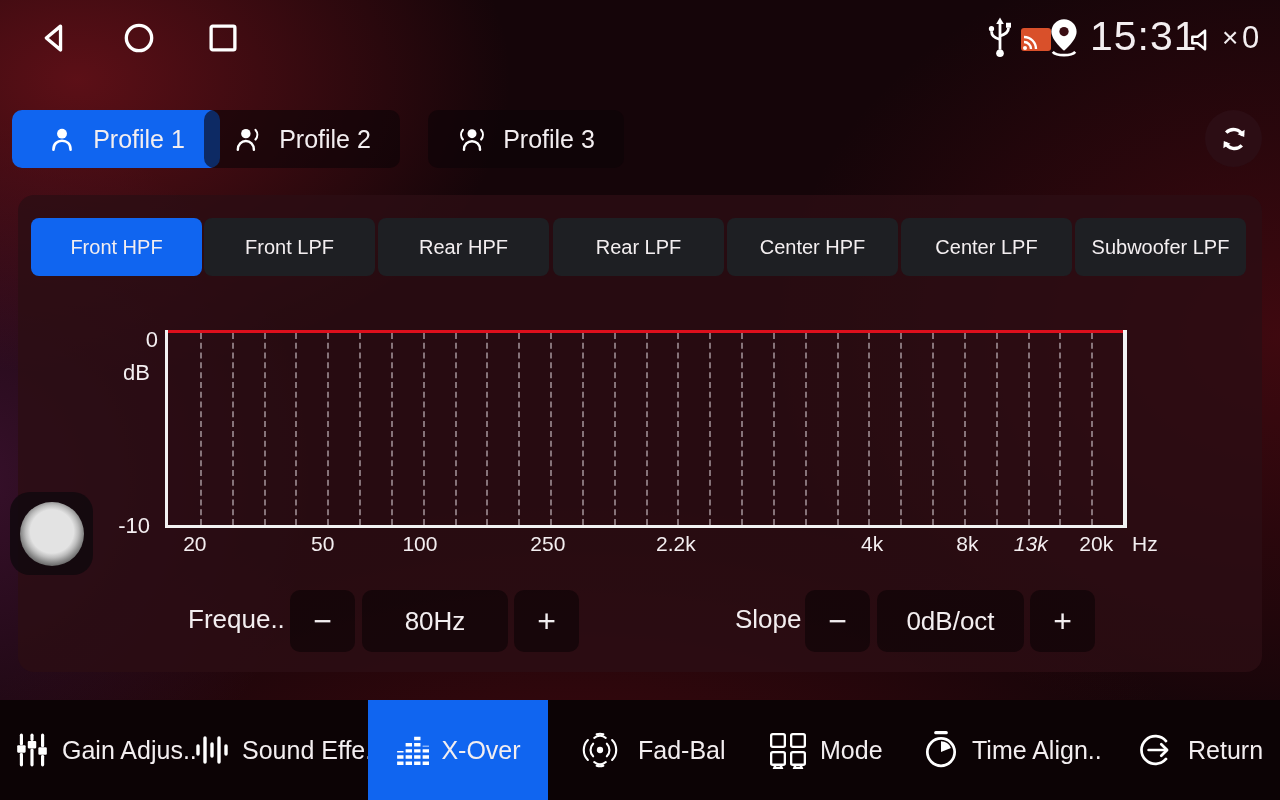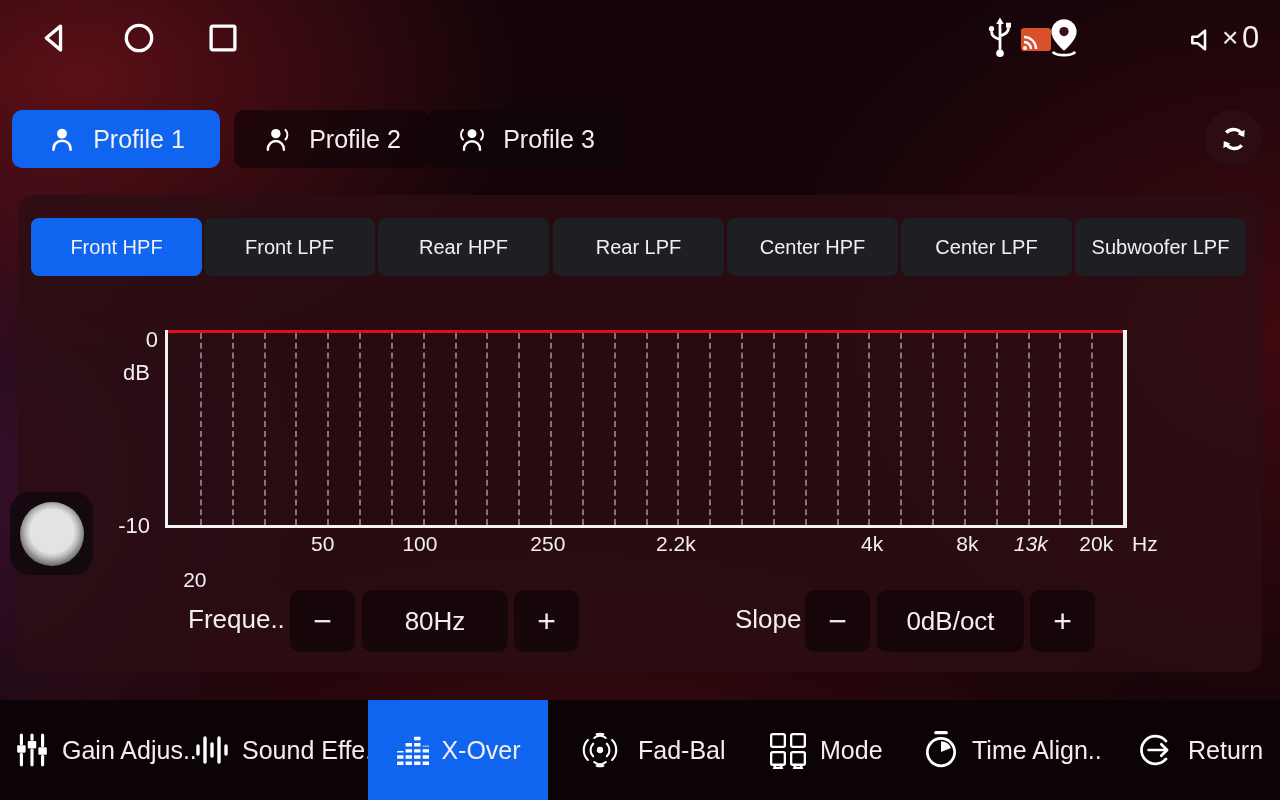--- a/index.html
+++ b/index.html
@@ -118,20 +118,21 @@
   </div>
 
   <div class="abs" style="left:1046px; top:17px">
     <svg width="36" height="42" viewBox="0 0 24 28">
       <path d="M12 1.5 C7.3 1.5 3.6 5.2 3.6 9.9 C3.6 15.8 12 22.5 12 22.5 S20.4 15.8 20.4 9.9 C20.4 5.2 16.7 1.5 12 1.5 Z" fill="#fff"></path>
       <circle cx="12" cy="9.7" r="3.1" fill="#3a0d13"></circle>
       <path d="M4.5 23.2 a8 3.4 0 0 0 15 0" fill="none" stroke="#fff" stroke-width="1.8"></path>
     </svg>
   </div>
 
+  <div id="time" class="abs">15:31</div>
 
   <div class="abs" style="left:1186px; top:24px">
     <svg width="34" height="32" viewBox="0 0 24 24">
       <path d="M4 9.5 H8 L13.5 5 V19 L8 14.5 H4 Z" fill="none" stroke="#fff" stroke-width="1.9" stroke-linejoin="round"></path>
     </svg>
   </div>
   <div id="vol-x" class="abs">×</div>
   <div id="vol-count" class="abs">0</div>
 </div>
 
@@ -139,21 +140,21 @@
   <div id="profiles-mount">
       <div class="abs profile-btn active" style="left: 12px; width: 208px;">
         <span>
           <svg width="30" height="30" viewBox="0 0 28 28">
             <circle cx="14" cy="9" r="4.6" fill="#fff"></circle>
             <path d="M6 24 C6 18.5 9.6 15.6 14 15.6 S22 18.5 22 24" fill="none" stroke="#fff" stroke-width="2.4" stroke-linecap="round"></path>
           </svg>
         </span>
         <span class="profile-label">Profile 1</span>
       </div>
-      <div class="abs profile-btn" style="left: 234px; width: 196px; align-items: center;">
+      <div class="abs profile-btn" style="left: 204px; width: 196px; align-items: center;">
         <span>
           <svg width="30" height="30" viewBox="0 0 28 28">
             <circle cx="12" cy="9" r="4.4" fill="#fff"></circle>
             <path d="M4.5 24 C4.5 18.8 8 15.9 12 15.9 S19.5 18.8 19.5 24" fill="none" stroke="#fff" stroke-width="2.3" stroke-linecap="round"></path>
             <path d="M21 5.5 a7 7 0 0 1 0 9" fill="none" stroke="#fff" stroke-width="2" stroke-linecap="round"></path>
           </svg>
         </span>
         <span class="profile-label">Profile 2</span>
       </div>
       <div class="abs profile-btn" style="left: 428px; width: 196px;">
@@ -239,21 +240,21 @@
       <div class="gridline" style="left: 76.6667%;"></div>
       <div class="gridline" style="left: 80%;"></div>
       <div class="gridline" style="left: 83.3333%;"></div>
       <div class="gridline" style="left: 86.6667%;"></div>
       <div class="gridline" style="left: 90%;"></div>
       <div class="gridline" style="left: 93.3333%;"></div>
       <div class="gridline" style="left: 96.6667%;"></div>
     </div>
 </div>
 <div id="xticks-mount">
-    <div class="abs xtick" style="left: 194.822px; margin-top: 36px;">20</div>
+    <div class="abs xtick" style="left: 194.822px;">20</div>
     <div class="abs xtick" style="left: 322.768px;">50</div>
     <div class="abs xtick" style="left: 419.93px;">100</div>
     <div class="abs xtick" style="left: 547.876px;">250</div>
     <div class="abs xtick" style="left: 675.822px;">2.2k</div>
     <div class="abs xtick" style="left: 872.07px;">4k</div>
     <div class="abs xtick" style="left: 967.308px;">8k</div>
     <div class="abs xtick" style="left: 1030.8px; font-style: italic;">13k</div>
     <div class="abs xtick" style="left: 1096.22px;">20k</div>
   </div>
 <div id="x-unit" class="abs">Hz</div>

